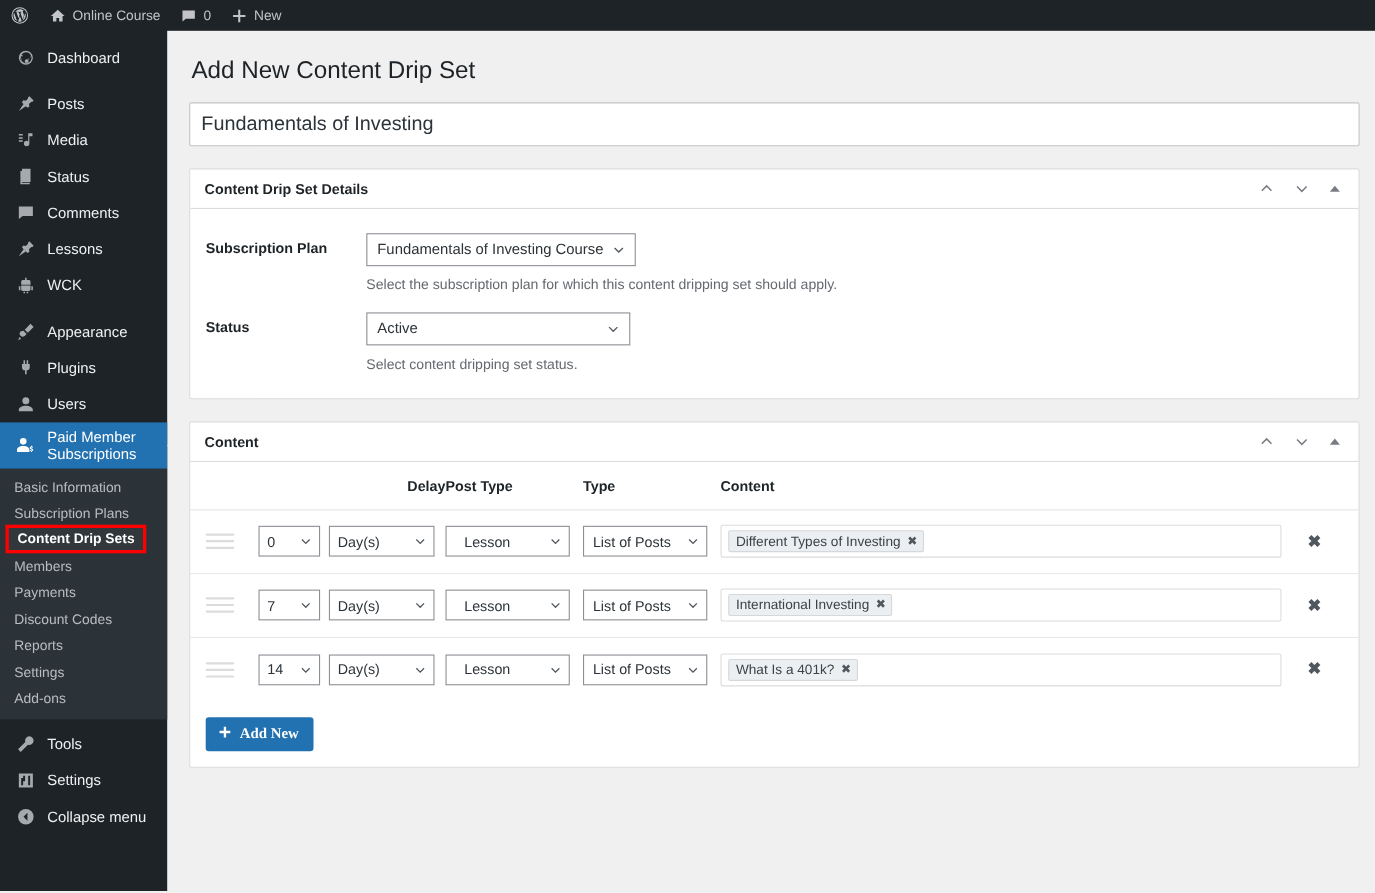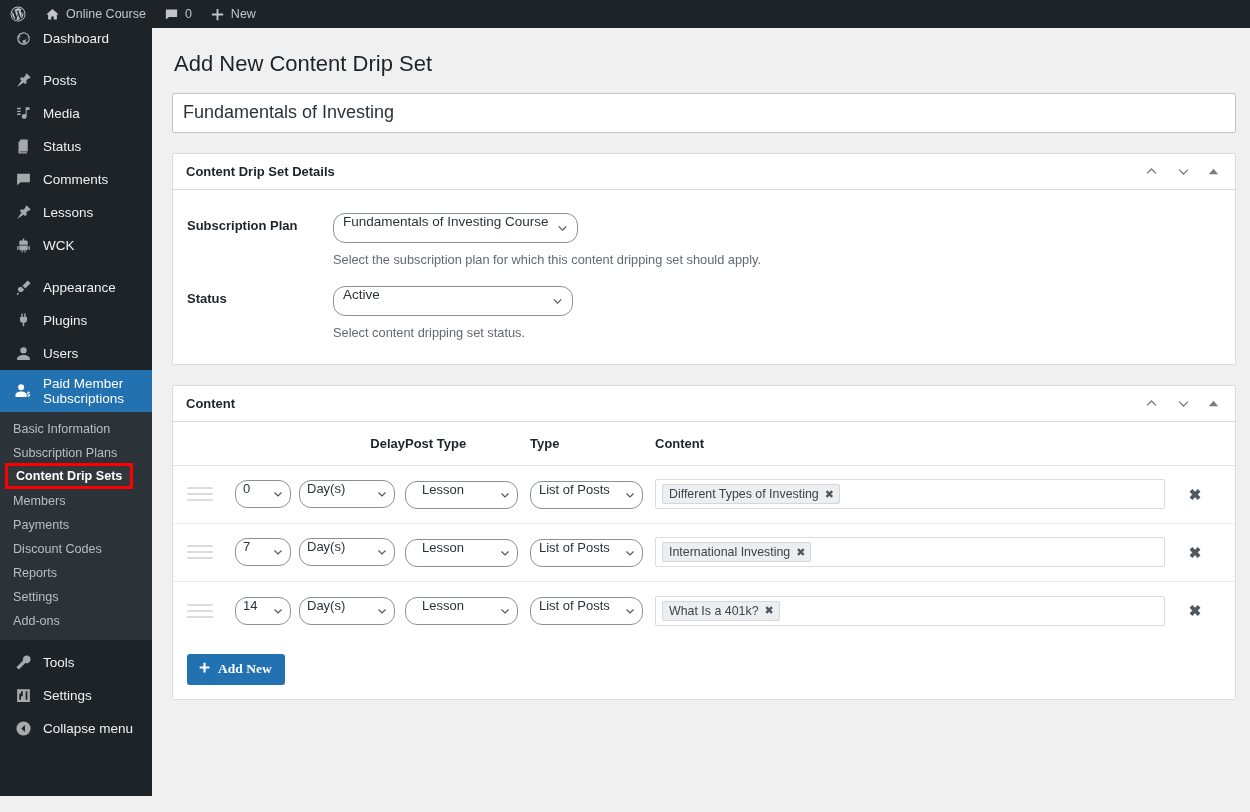--- a/index.html
+++ b/index.html
@@ -22,21 +22,21 @@
   }
   .ab-item {
     display: flex; align-items: center; gap: 6px;
     height: 28px; padding: 0 9px;
     color: #c3c4c7; white-space: nowrap;
   }
   .ab-item svg { display: block; }
 
   
   #sidebar {
-    position: absolute; top: 12px; left: 0;
+    position: absolute; top: 26px; left: 0;
     width: 152px; height: 784px;
     background: #1d2327;
     z-index: 20;
   }
   .menu-item {
     display: flex; align-items: center; gap: 10px;
     height: 33px; padding-left: 13px;
     color: #f0f0f1; font-size: 13.5px;
     white-space: nowrap;
   }
@@ -117,25 +117,25 @@
 
   .field-row { display: flex; padding: 0 0 0 14px; }
   .field-label {
     width: 146px; flex: 0 0 146px;
     font-size: 13px; font-weight: bold; color: #1d2327;
     padding-top: 6px;
   }
   .field-ctrl { flex: 1; }
   .sel {
     height: 30px; background: #fff;
-    border: 1px solid #8c8f94; border-radius: 12px;
+    border: 1px solid #8c8f94; border-radius: 0;
     font-family: "Liberation Sans", sans-serif;
     font-size: 13.5px; color: #2c3338;
     padding: 0 28px 0 9px;
-    display: inline-flex; 
+    display: inline-flex; align-items: center;
     position: relative; white-space: nowrap;
   }
   .sel .caret {
     position: absolute; right: 8px; top: 50%;
     transform: translateY(-50%);
     color: #50575e; display: flex;
   }
   .field-desc {
     font-size: 12.8px; color: #646970;
     margin-top: 9px; margin-bottom: 18px;
@@ -196,21 +196,21 @@
   .sel-sm .caret, .sel-md .caret, .sel-lg .caret, .sel-xl .caret { right: 6px; }
 
   .tagbox {
     width: 510px; height: 30px;
     border: 1px solid #dcdcde; background: #fff;
     border-radius: 2px;
     display: flex; align-items: center;
     padding: 0 6px;
   }
   .tag {
-    display: inline-flex; align-items: center; gap: 6px;
+    display: inline-flex; align-items: flex-start; gap: 6px;
     background: #eceff1; border: 1px solid #d5d8da;
     border-radius: 2px;
     padding: 2px 5px 2px 6px;
     font-size: 12.4px; color: #3c434a;
     white-space: nowrap;
   }
   .tag .tx { color: #50575e; font-size: 11px; cursor: pointer; }
 
   .rm-btn {
     width: 16px; height: 16px;

